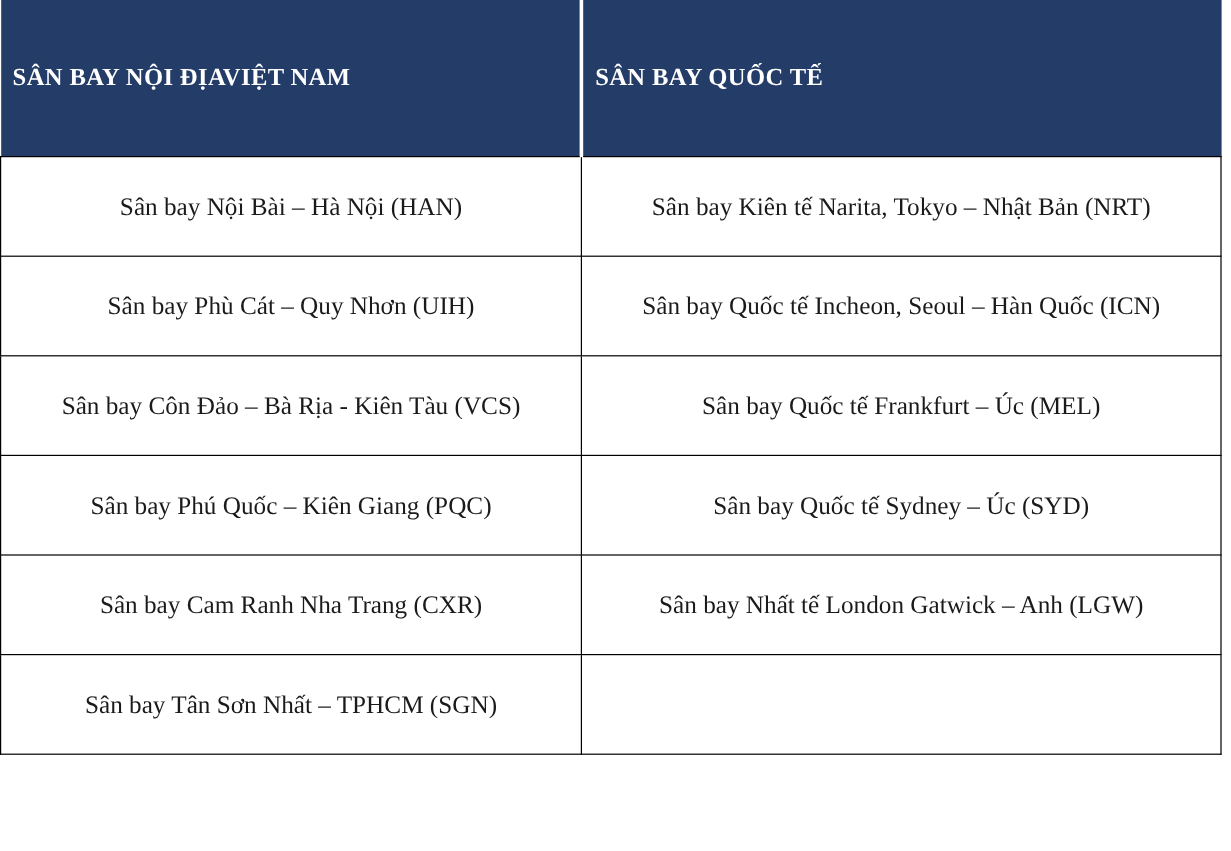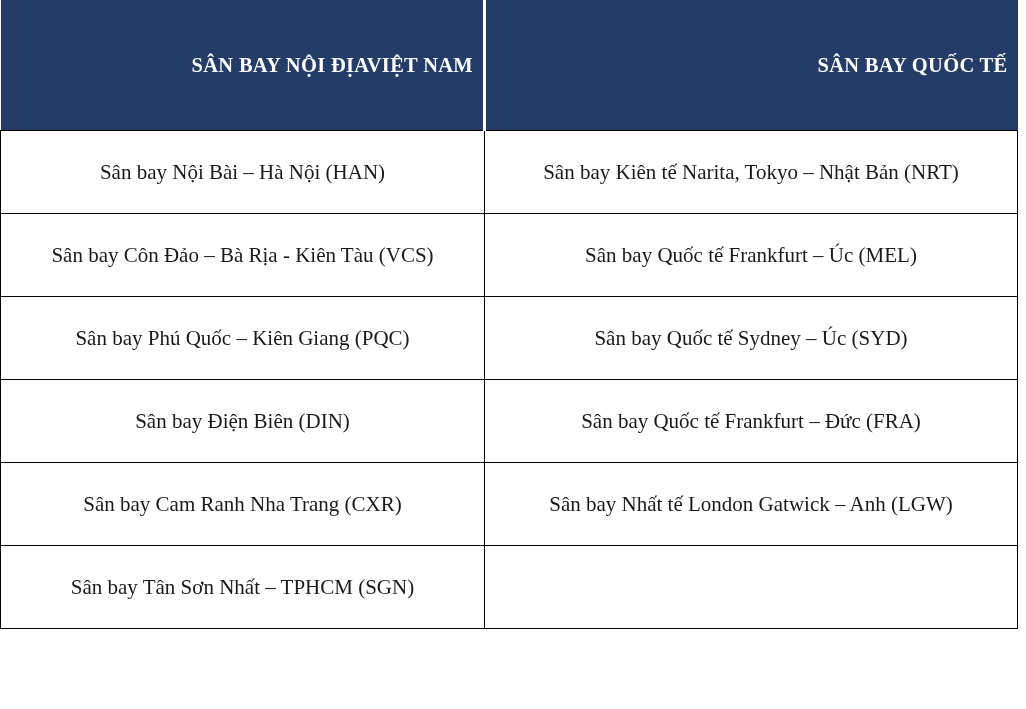--- a/index.html
+++ b/index.html
@@ -30,21 +30,21 @@
 
   col.col-domestic { width: 484px; }
   col.col-intl     { width: 533px; }
 
   
   thead tr.header-row th {
     background: #243c68;
     color: #ffffff;
     height: 130px;
     padding: 0 10px;
-    text-align: right;
+    text-align: left;
     vertical-align: middle;
     font-weight: bold;
     font-size: 20.5px;
     letter-spacing: 0.3px;
     border: 0;
   }
   thead tr.header-row th.header-domestic {
     border-right: 3px solid #ffffff;
   }
 
@@ -87,30 +87,30 @@
         <th class="header-domestic">SÂN BAY NỘI ĐỊAVIỆT NAM</th>
         <th class="header-intl">SÂN BAY QUỐC TẾ</th>
       </tr>
     </thead>
     <tbody>
       <tr>
         <td class="cell-domestic">Sân bay Nội Bài – Hà Nội (HAN)</td>
         <td class="cell-intl">Sân bay Kiên tế Narita, Tokyo – Nhật Bản (NRT)</td>
       </tr>
       <tr>
+        <td class="cell-domestic">Sân bay Phù Cát – Quy Nhơn (UIH)</td>
+        <td class="cell-intl">Sân bay Quốc tế Incheon, Seoul – Hàn Quốc (ICN)</td>
+      </tr>
+      <tr>
         <td class="cell-domestic">Sân bay Côn Đảo – Bà Rịa - Kiên Tàu (VCS)</td>
         <td class="cell-intl">Sân bay Quốc tế Frankfurt – Úc (MEL)</td>
       </tr>
       <tr>
         <td class="cell-domestic">Sân bay Phú Quốc – Kiên Giang (PQC)</td>
         <td class="cell-intl">Sân bay Quốc tế Sydney – Úc (SYD)</td>
-      </tr>
-      <tr>
-        <td class="cell-domestic">Sân bay Điện Biên (DIN)</td>
-        <td class="cell-intl">Sân bay Quốc tế Frankfurt – Đức (FRA)</td>
       </tr>
       <tr>
         <td class="cell-domestic">Sân bay Cam Ranh Nha Trang (CXR)</td>
         <td class="cell-intl">Sân bay Nhất tế London Gatwick – Anh (LGW)</td>
       </tr>
       <tr>
         <td class="cell-domestic">Sân bay Tân Sơn Nhất – TPHCM (SGN)</td>
         <td class="cell-intl empty-cell"></td>
       </tr>
     </tbody>

